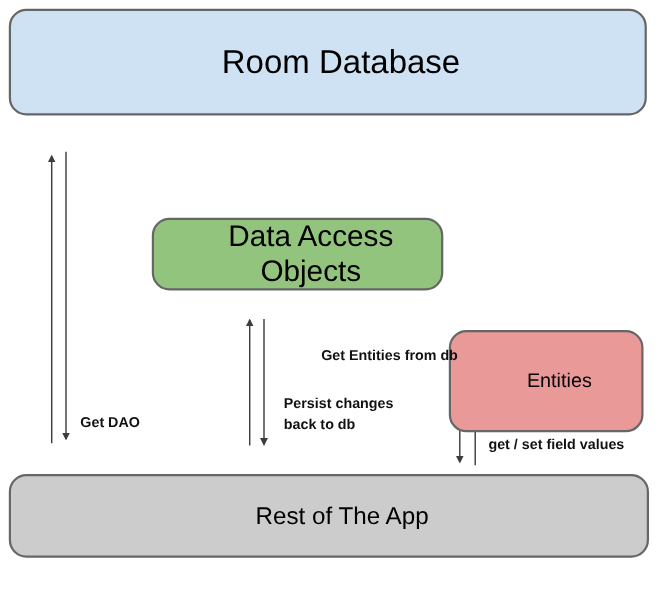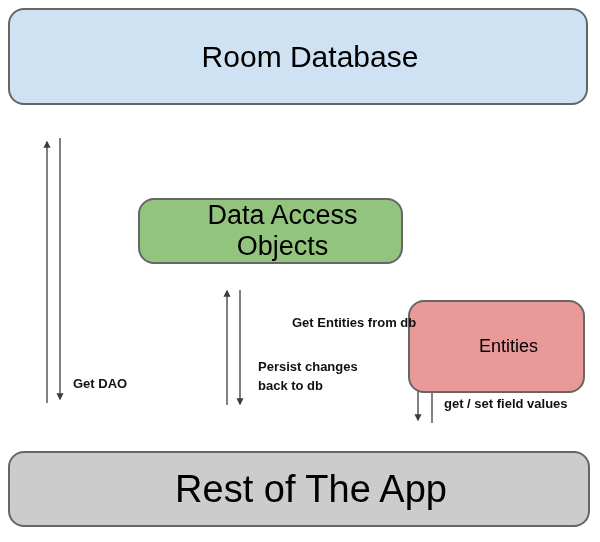--- a/index.html
+++ b/index.html
@@ -17,21 +17,21 @@
     border:2px solid #666666;
     border-radius:16px;
     color:#000000;
     box-sizing:border-box;
     text-align:center;
     padding-left:24px;
   }
   .node-room{left:8px;top:8px;width:580px;height:97px;background:#cfe2f3;font-size:30px;}
   .node-dao{left:138px;top:198px;width:265px;height:66px;background:#93c47d;font-size:27px;}
   .node-entities{left:408px;top:300px;width:177px;height:93px;background:#ea9999;font-size:18px;}
-  .node-rest{left:8px;top:451px;width:582px;height:76px;background:#cccccc;font-size:38px;}
+  .node-rest{left:8px;top:431px;width:582px;height:76px;background:#cccccc;font-size:22px;}
   .edge-label{
     position:absolute;
     font-size:13px;font-weight:bold;color:#111111;
     line-height:19px;
     white-space:nowrap;
   }
   .lbl-get-dao{left:73px;top:374px;}
   .lbl-get-entities{left:258px;top:313px;margin-left:34px;}
   .lbl-persist{left:258px;top:357px;width:118px;white-space:normal;}
   .lbl-get-set{left:444px;top:394px;text-align:right;}

